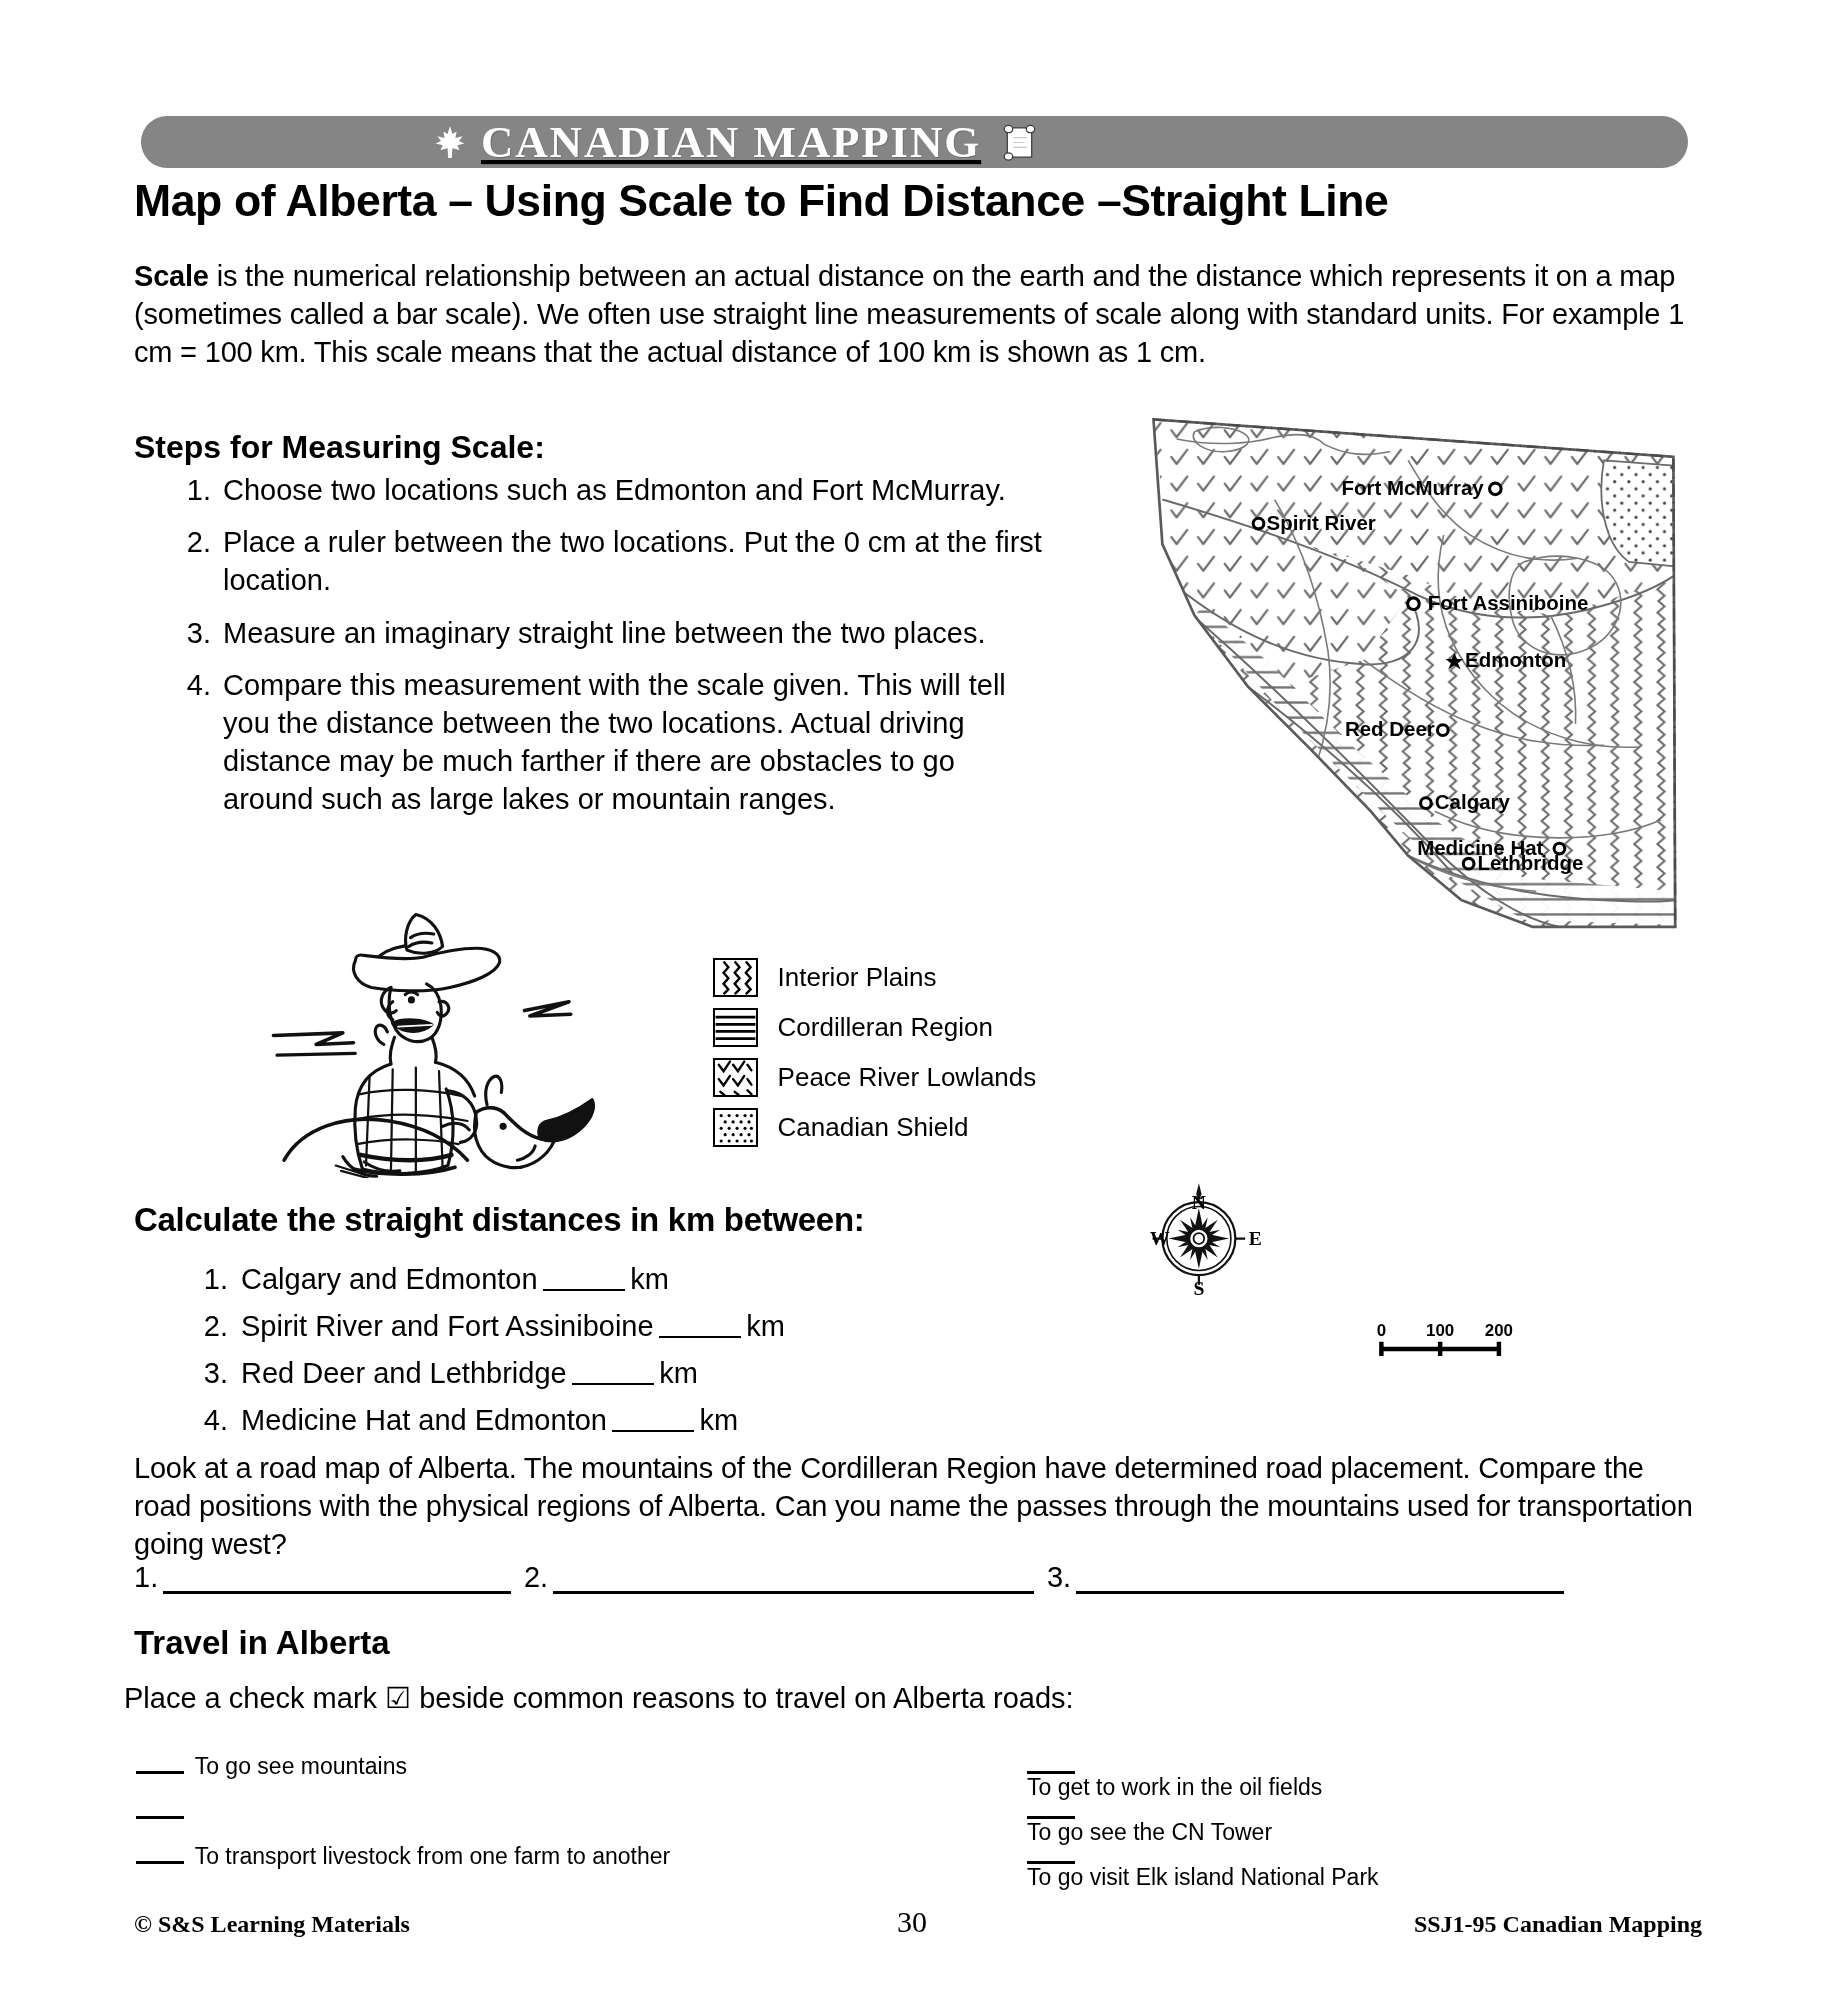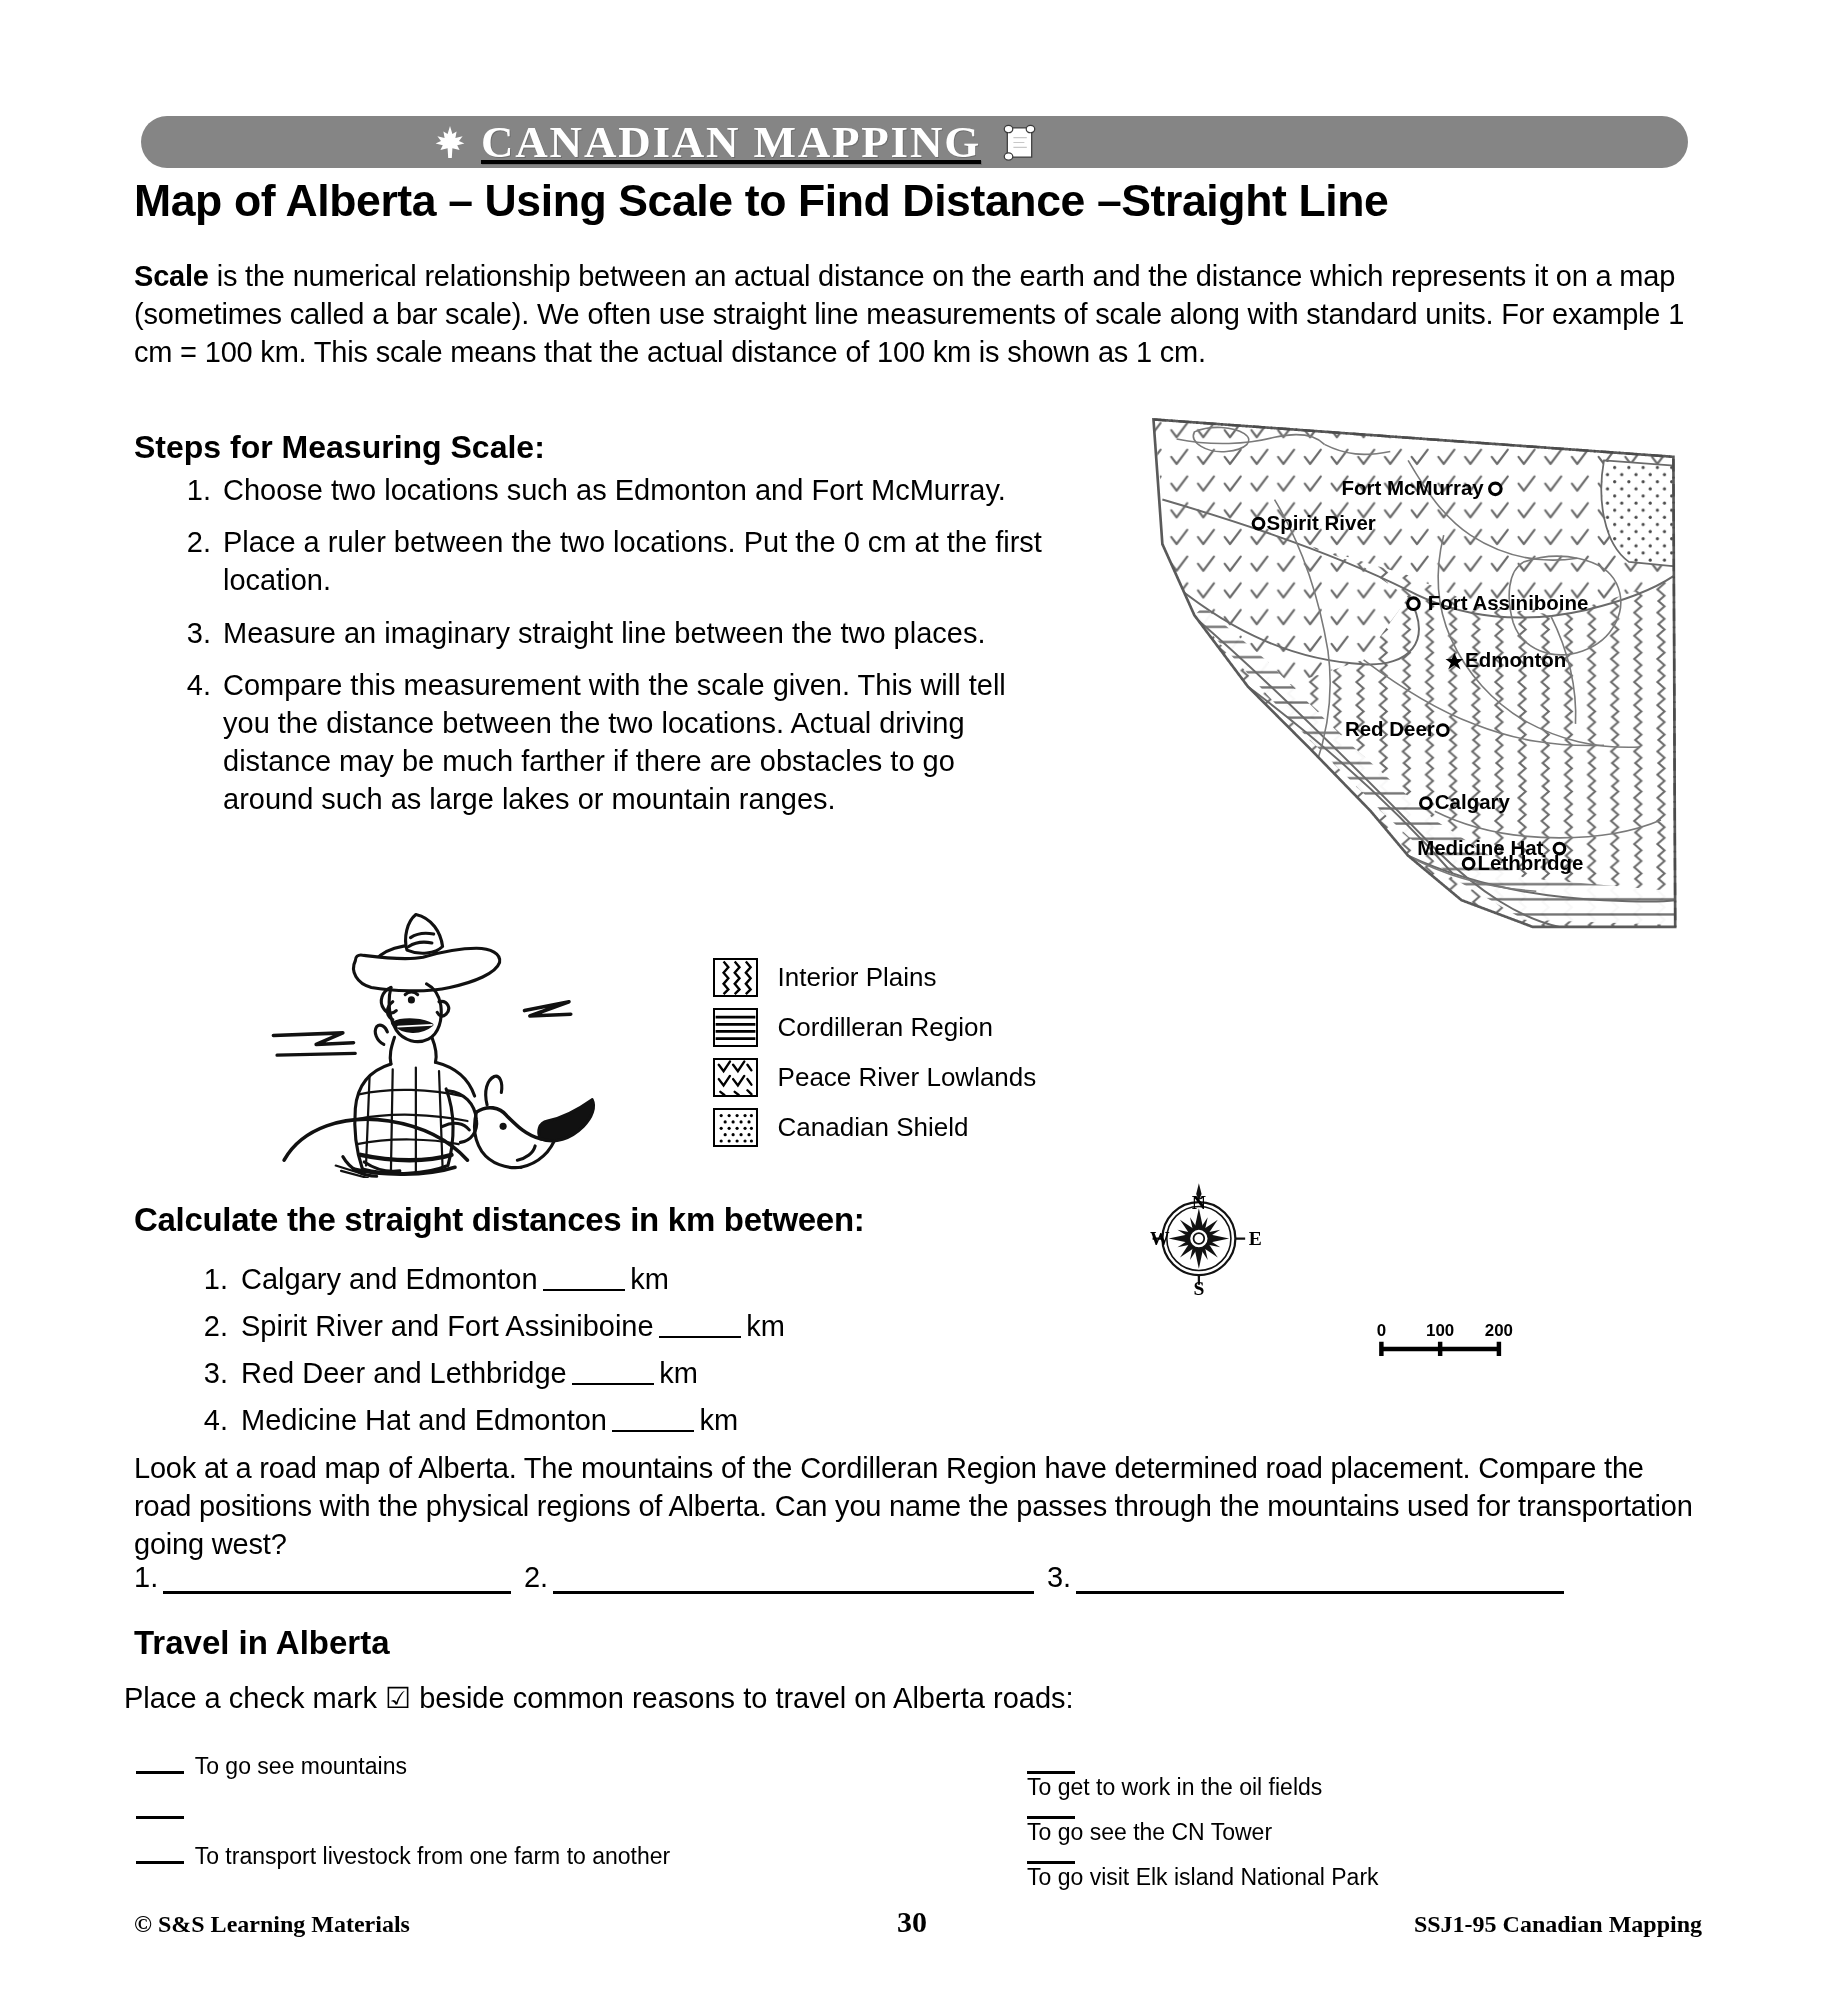--- a/index.html
+++ b/index.html
@@ -266,21 +266,21 @@
     font-family: "Liberation Serif", serif;
     font-size: 24px;
     font-weight: bold;
     display: flex;
     align-items: baseline;
   }
   .footer .f-left { flex: 0 0 auto; }
   .footer .f-center {
     flex: 1 1 auto;
     text-align: center;
-    font-weight: bold;
+    font-weight: normal;
     font-size: 30px;
   }
   .footer .f-right { flex: 0 0 auto; }
 
   
   .map-wrap {
     position: absolute;
     left: 1141px;
     top: 392px;
     width: 552px;

